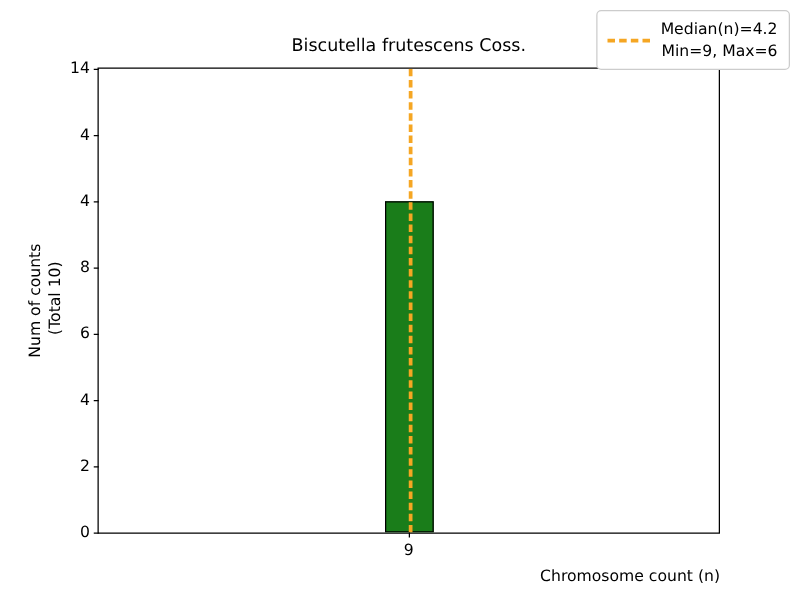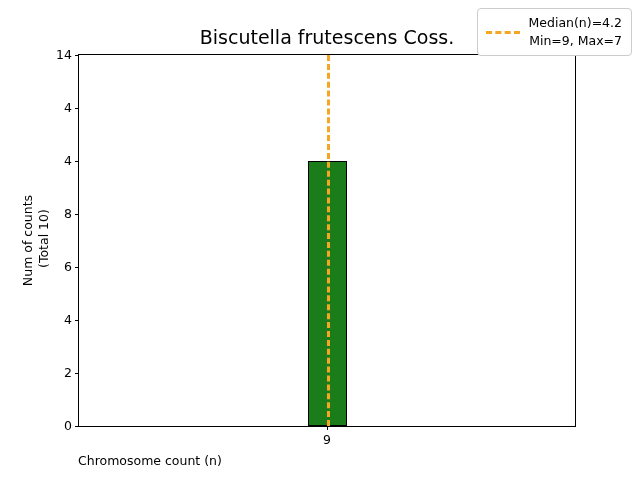--- a/index.html
+++ b/index.html
@@ -25,21 +25,21 @@
     background: #ffffff;
   }
 
   
   #chart-title {
     position: absolute;
     left: 78px;
     top: 29px;
     width: 498px;
     text-align: center;
-    font-size: 19px;
+    font-size: 14px;
     line-height: 17px;
     color: #000000;
     white-space: nowrap;
   }
 
   
   #plot-area {
     position: absolute;
     left: 78px;
     top: 54px;
@@ -109,21 +109,21 @@
     white-space: nowrap;
     color: #000000;
   }
 
   
   #xlabel {
     position: absolute;
     left: 78px;
     top: 453px;
     width: 498px;
-    text-align: left;
+    text-align: right;
     font-size: 12.5px;
     line-height: 15px;
     white-space: nowrap;
     color: #000000;
   }
 
   #ylabel {
     position: absolute;
     left: 0px;
     top: 0px;
@@ -245,17 +245,17 @@
 
   <div id="ylabel">Num of counts
  (Total 10)</div>
 
   <div id="xlabel">Chromosome count (n)</div>
 
   <div id="legend">
     <span id="legend-sample"></span>
     <span id="legend-texts">
       <span class="legend-text">Median(n)=4.2</span>
-      <span class="legend-text">Min=9, Max=7</span>
+      <span class="legend-text">Min=9, Max=6</span>
     </span>
   </div>
 
 </div>
 
 </body></html>

